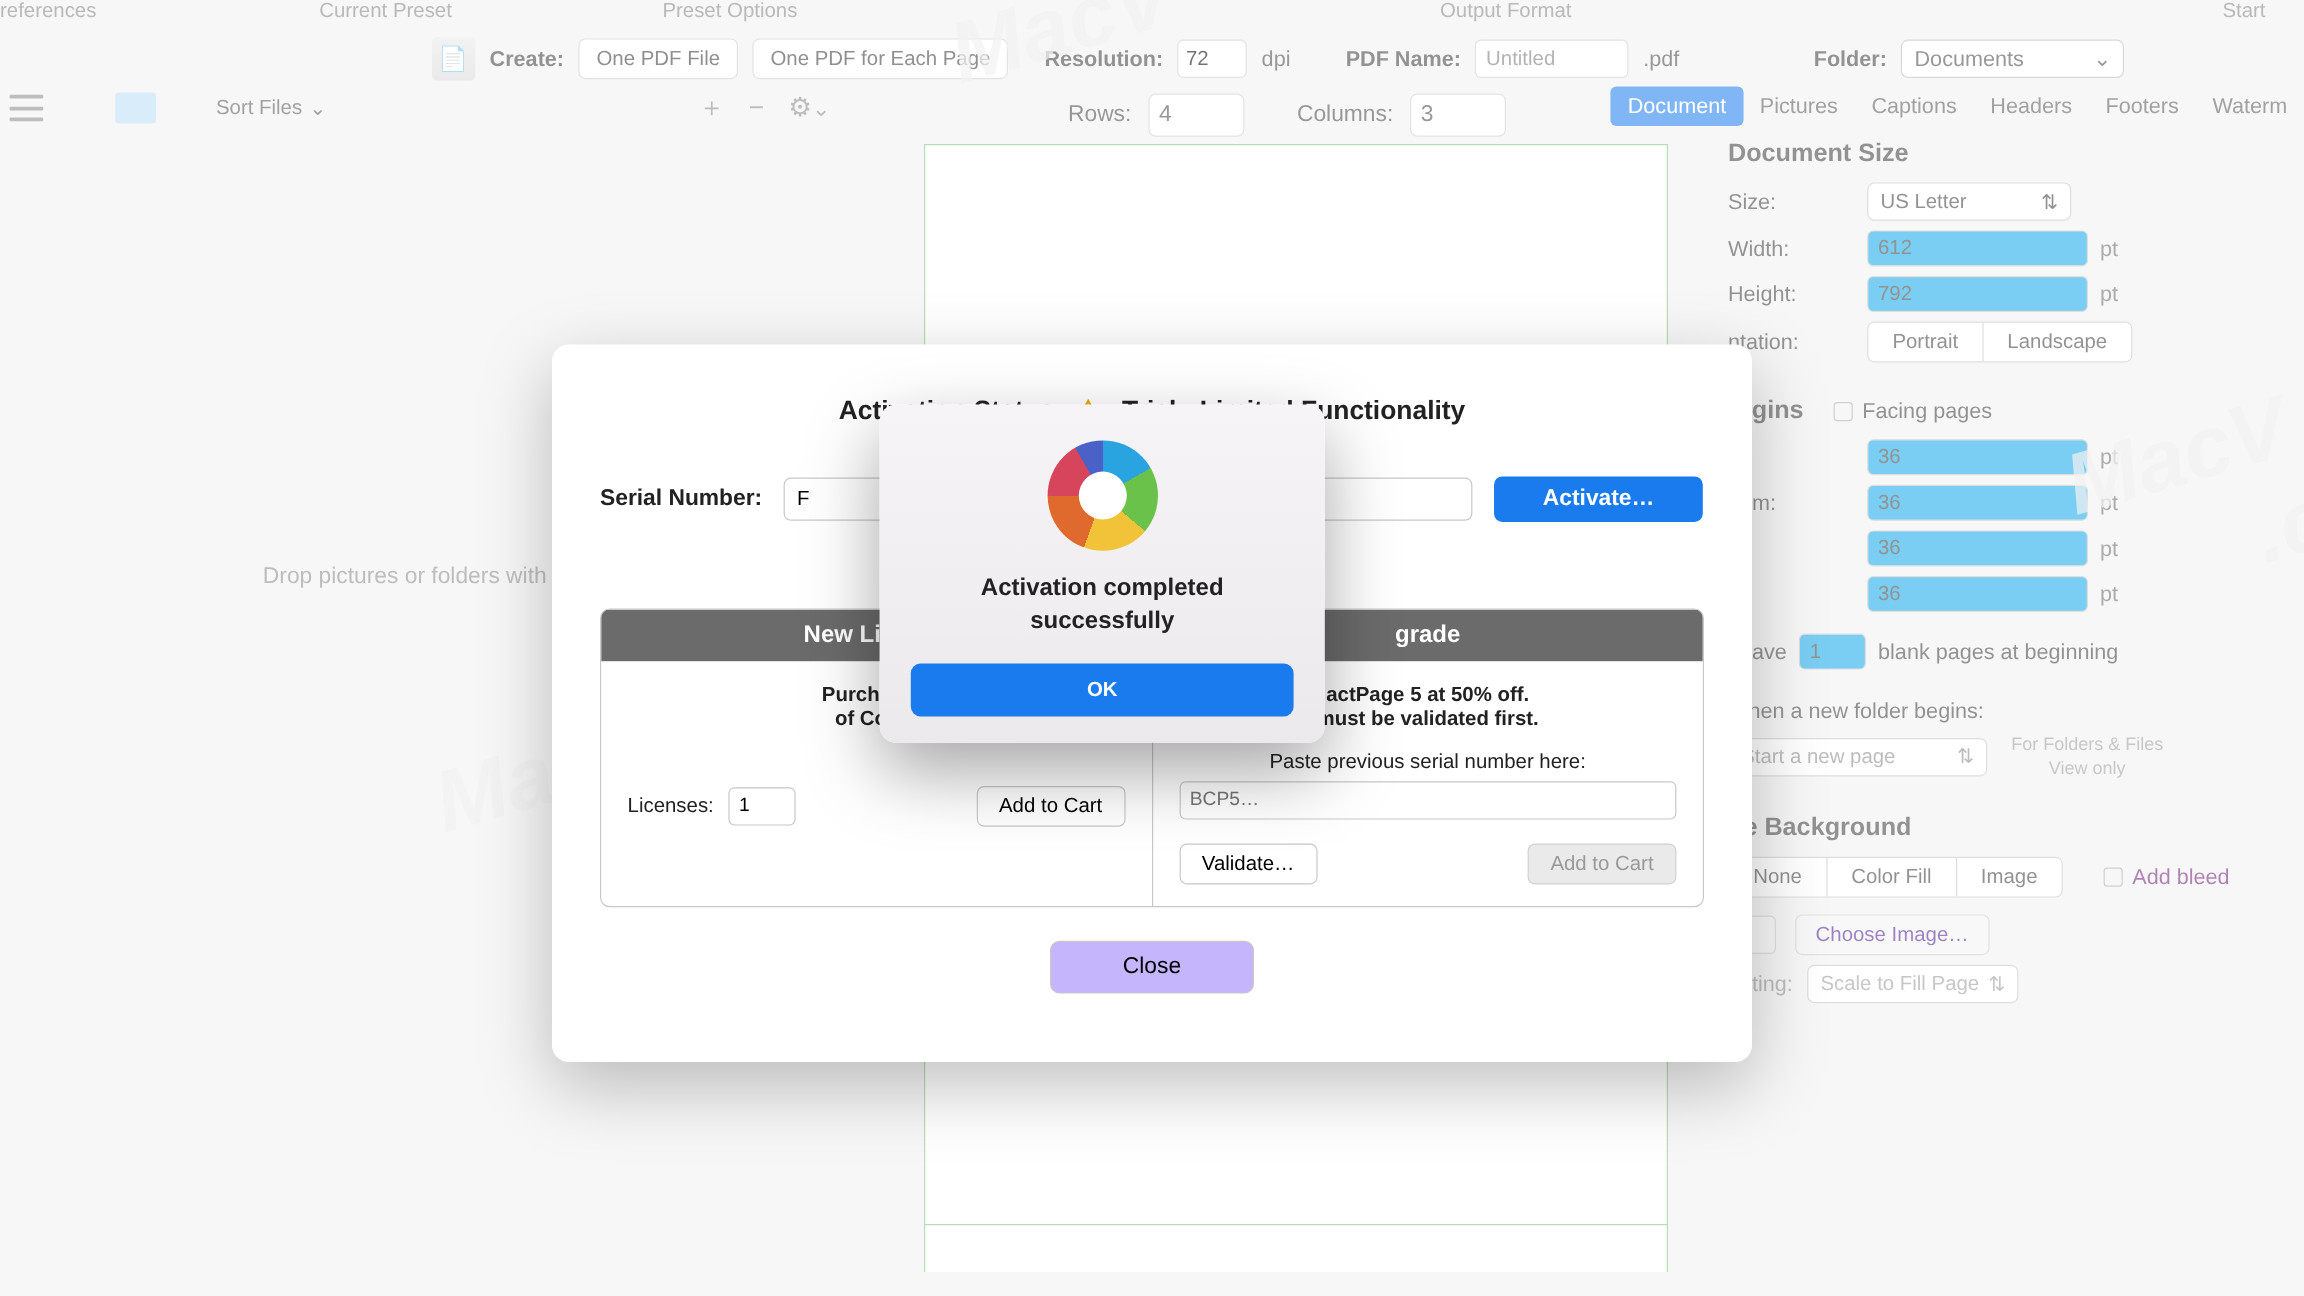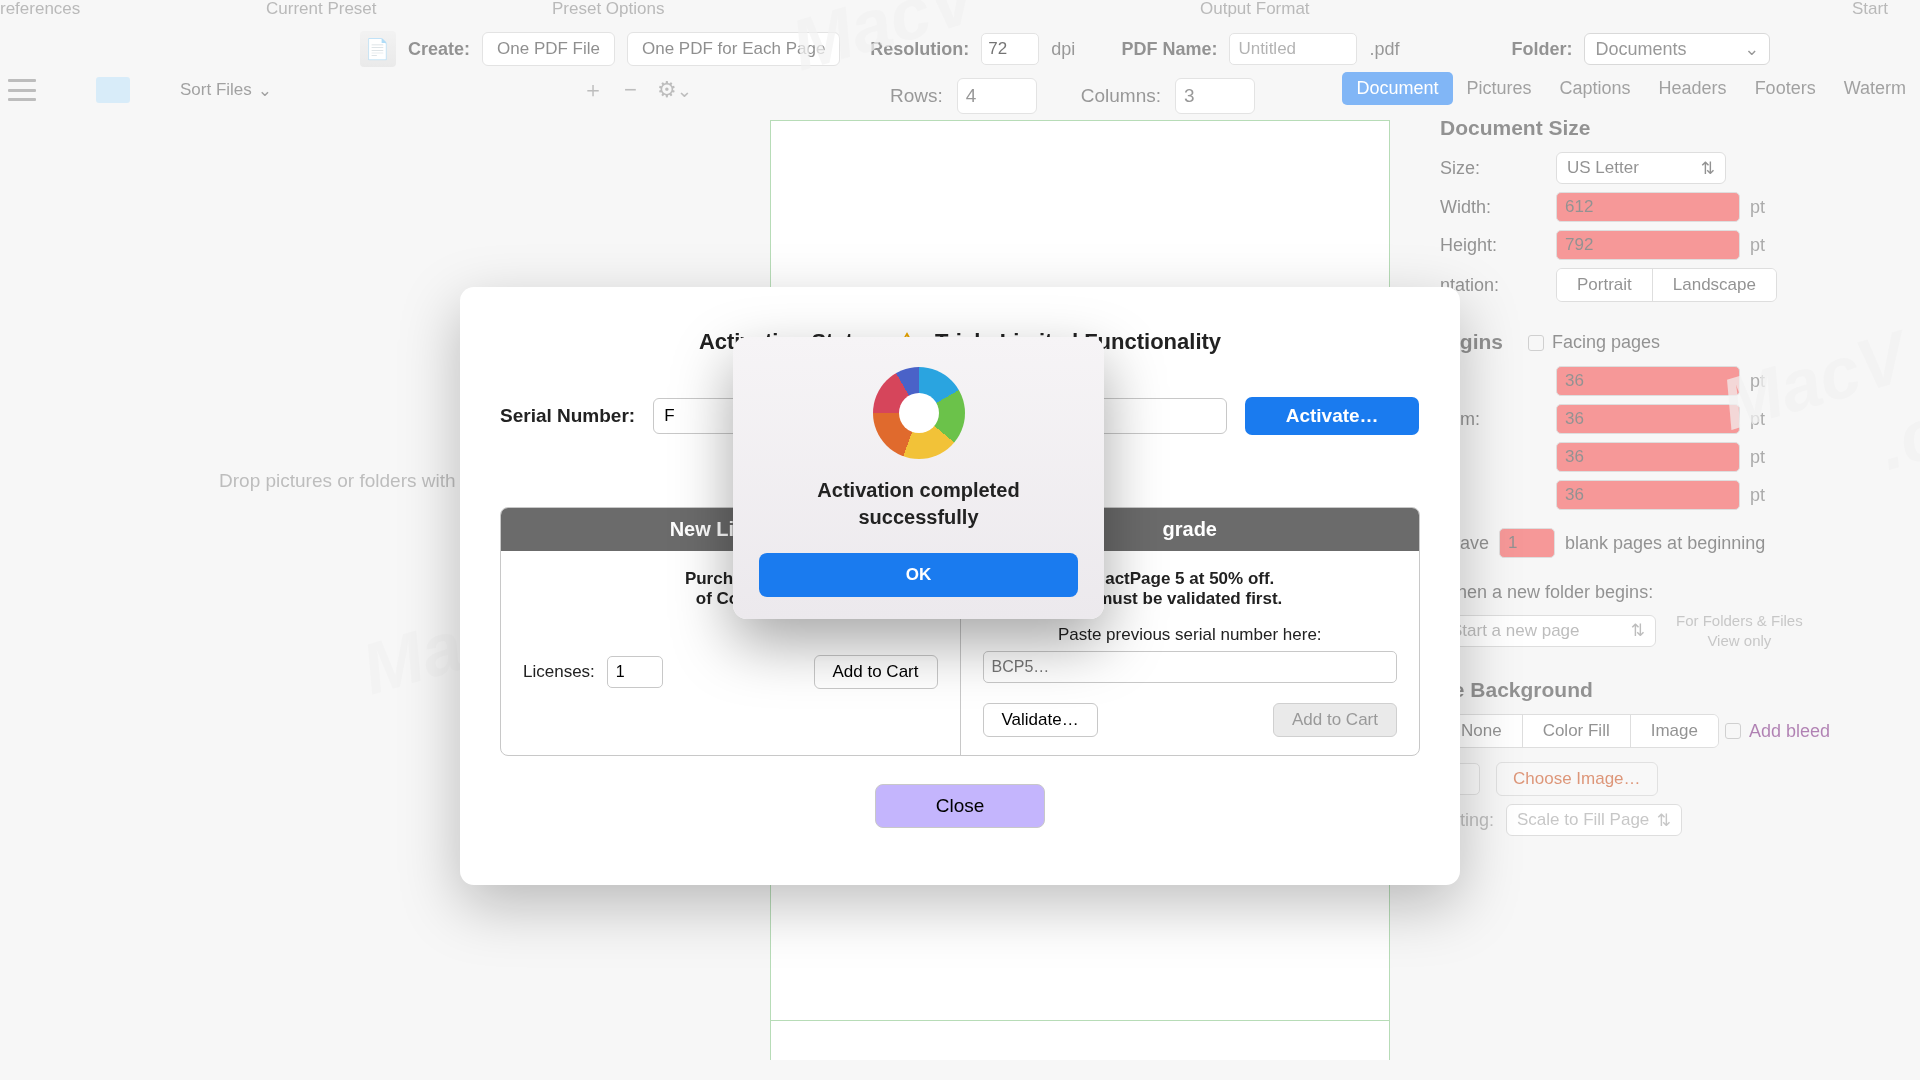--- a/index.html
+++ b/index.html
@@ -34,31 +34,31 @@
 .side-tabs { position:absolute; top:72px; right:0; display:flex; gap:0; font-size:18px; }
 .side-tabs .tab { padding:6px 14px; color:#555; border-radius:5px; }
 .side-tabs .tab.active { background:#1a7bef; color:#fff; }
 
 
 .rpanel { position:absolute; top:110px; right:0; width:500px; padding:0 10px 0 20px; color:#3a3a3a; font-size:18px;}
 .rpanel h3 { font-size:21px; font-weight:700; margin:6px 0 12px; }
 .rpanel .row { display:flex; align-items:center; margin:8px 0; }
 .rpanel .row .lbl { width:116px; }
 .rpanel select, .rpanel .pill { height:32px; border:1px solid #c4c4c4; border-radius:6px; background:#fff; padding:0 10px; font-size:17px; }
-.rpanel .valbox { width:184px; height:30px; border:1px solid #c4c4c4; border-radius:5px; background:#ef4444; padding:2px 8px; font-size:17px; display:flex;align-items:center;}
+.rpanel .valbox { width:184px; height:30px; border:1px solid #c4c4c4; border-radius:5px; background:#0ea5e9; padding:2px 8px; font-size:17px; display:flex;align-items:center;}
 .rpanel .unit { margin-left:10px; color:#666;}
 .orient { display:flex; gap:0; border:1px solid #c4c4c4; border-radius:6px; overflow:hidden;}
 .orient span { padding:6px 20px; background:#fff; font-size:17px;}
 .orient span + span { border-left:1px solid #c4c4c4;}
 .cb { width:16px;height:16px;border:1px solid #aaa;border-radius:3px;margin-right:8px;}
 .smalltxt { font-size:15px; color:#9a9a9a; line-height:1.3; text-align:center;}
 .seg3 { display:flex; border:1px solid #c4c4c4; border-radius:6px; overflow:hidden;}
 .seg3 span { padding:6px 20px; background:#fff; font-size:17px;}
 .seg3 span + span { border-left:1px solid #c4c4c4;}
-.btn-gray { background:#f3f3f3;border:1px solid #c8c8c8;border-radius:6px;padding:6px 16px;font-size:17px;color:#c2410c;}
+.btn-gray { background:#f3f3f3;border:1px solid #c8c8c8;border-radius:6px;padding:6px 16px;font-size:17px;color:#4c1d95;}
 
 
 .droparea { position:absolute; top:120px; left:0; width:720px; height:900px; display:flex; align-items:flex-start; justify-content:center; }
 .droparea .txt { margin-top:350px; color:#888; font-size:19px;}
 
 
 .canvas { position:absolute; top:120px; left:770px; width:620px; height:940px; background:#fff; }
 .canvas .hline { position:absolute; left:0;right:0; height:1px; background:#7cc07c;}
 .canvas .vline { position:absolute; top:0;bottom:0; width:1px; background:#7cc07c;}
 
@@ -223,21 +223,21 @@
   <div class="row" style="gap:20px">
     <div class="pill" style="width:216px;display:flex;align-items:center;justify-content:space-between;color:#888">
         <span>Start a new page</span>
         <span>⇅</span>
       </div>
     <div class="smalltxt" style="white-space:pre-line">For Folders &amp; Files
 View only</div>
   </div>
 
   <h3 style="margin-top:28px">ge Background</h3>
-  <div class="row" style="gap:6px">
+  <div class="row" style="gap:34px">
     <div class="seg3">
         <span>None</span>
         <span>Color Fill</span>
         <span>Image</span>
       </div>
     <div style="display:flex;align-items:center">
         <span class="cb"></span>
         <span style="color:#701a75">Add bleed</span>
       </div>
   </div>

